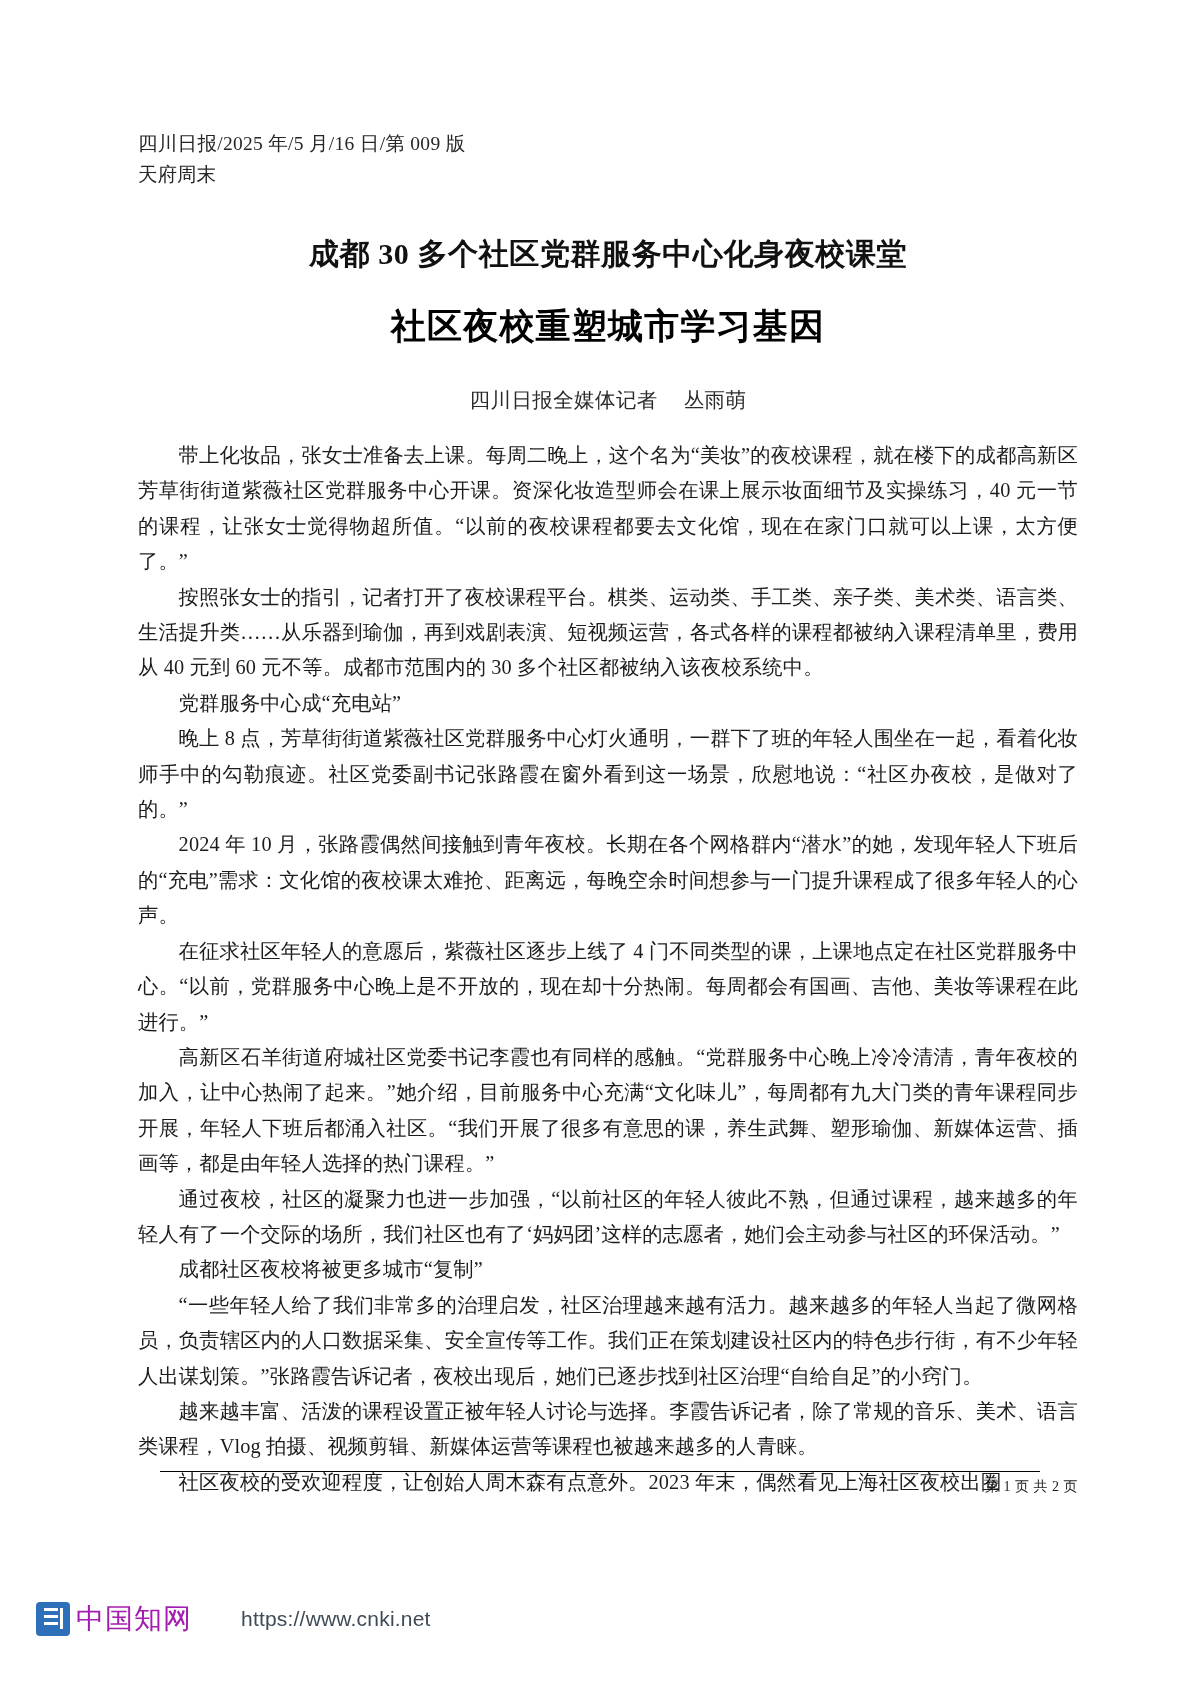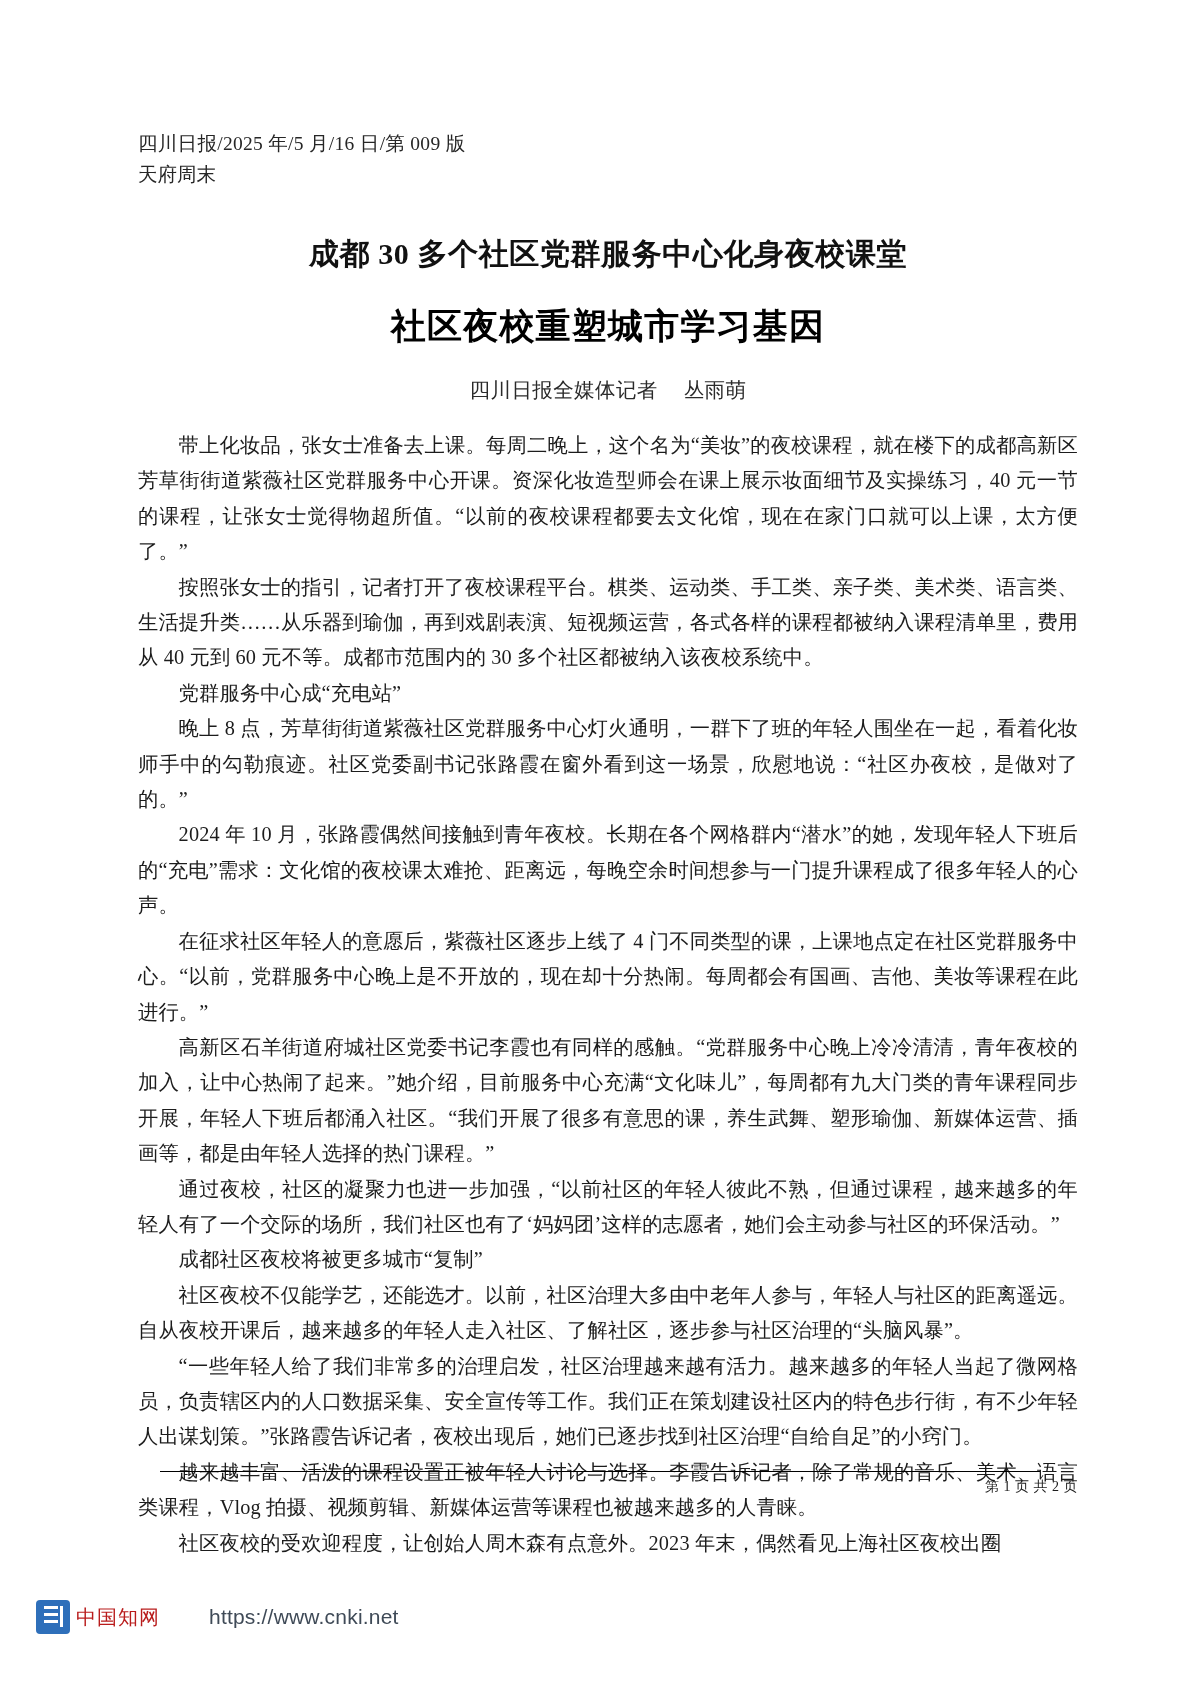--- a/index.html
+++ b/index.html
@@ -53,21 +53,21 @@
   }
   .main-title {
     margin-top: 28px;
     text-align: center;
     font-size: 35px;
     font-weight: bold;
     letter-spacing: 1.2px;
     color: #000;
   }
   .byline {
-    margin-top: 26px;
+    margin-top: 36px;
     text-align: center;
     font-size: 20.5px;
     color: #2a2a2a;
     letter-spacing: 0.4px;
   }
   .byline .author {
     margin-left: 26px;
   }
 
   
@@ -141,22 +141,22 @@
   .cnki-mark::after {
     content: "";
     position: absolute;
     left: 24px;
     top: 6px;
     width: 3px;
     height: 21px;
     background: #fff;
   }
   .cnki-name {
-    font-size: 20px;
-    color: #b91c1c;
+    font-size: 28px;
+    color: #a21caf;
     letter-spacing: 1px;
     font-family: "Liberation Sans", "DejaVu Sans", sans-serif;
   }
   .cnki-url {
     font-size: 21px;
     color: #3f4a57;
     margin-left: 35px;
     font-family: "Liberation Sans", "DejaVu Sans", sans-serif;
     letter-spacing: 0.2px;
   }
@@ -182,21 +182,20 @@
     <div class="body-text">
       <p>带上化妆品，张女士准备去上课。每周二晚上，这个名为“美妆”的夜校课程，就在楼下的成都高新区芳草街街道紫薇社区党群服务中心开课。资深化妆造型师会在课上展示妆面细节及实操练习，40 元一节的课程，让张女士觉得物超所值。“以前的夜校课程都要去文化馆，现在在家门口就可以上课，太方便了。”</p>
       <p>按照张女士的指引，记者打开了夜校课程平台。棋类、运动类、手工类、亲子类、美术类、语言类、生活提升类……从乐器到瑜伽，再到戏剧表演、短视频运营，各式各样的课程都被纳入课程清单里，费用从 40 元到 60 元不等。成都市范围内的 30 多个社区都被纳入该夜校系统中。</p>
       <p class="subhead">党群服务中心成“充电站”</p>
       <p>晚上 8 点，芳草街街道紫薇社区党群服务中心灯火通明，一群下了班的年轻人围坐在一起，看着化妆师手中的勾勒痕迹。社区党委副书记张路霞在窗外看到这一场景，欣慰地说：“社区办夜校，是做对了的。”</p>
       <p>2024 年 10 月，张路霞偶然间接触到青年夜校。长期在各个网格群内“潜水”的她，发现年轻人下班后的“充电”需求：文化馆的夜校课太难抢、距离远，每晚空余时间想参与一门提升课程成了很多年轻人的心声。</p>
       <p>在征求社区年轻人的意愿后，紫薇社区逐步上线了 4 门不同类型的课，上课地点定在社区党群服务中心。“以前，党群服务中心晚上是不开放的，现在却十分热闹。每周都会有国画、吉他、美妆等课程在此进行。”</p>
       <p>高新区石羊街道府城社区党委书记李霞也有同样的感触。“党群服务中心晚上冷冷清清，青年夜校的加入，让中心热闹了起来。”她介绍，目前服务中心充满“文化味儿”，每周都有九大门类的青年课程同步开展，年轻人下班后都涌入社区。“我们开展了很多有意思的课，养生武舞、塑形瑜伽、新媒体运营、插画等，都是由年轻人选择的热门课程。”</p>
       <p>通过夜校，社区的凝聚力也进一步加强，“以前社区的年轻人彼此不熟，但通过课程，越来越多的年轻人有了一个交际的场所，我们社区也有了‘妈妈团’这样的志愿者，她们会主动参与社区的环保活动。”</p>
       <p class="subhead">成都社区夜校将被更多城市“复制”</p>
-      <p>社区夜校不仅能学艺，还能选才。以前，社区治理大多由中老年人参与，年轻人与社区的距离遥远。自从夜校开课后，越来越多的年轻人走入社区、了解社区，逐步参与社区治理的“头脑风暴”。</p>
       <p>“一些年轻人给了我们非常多的治理启发，社区治理越来越有活力。越来越多的年轻人当起了微网格员，负责辖区内的人口数据采集、安全宣传等工作。我们正在策划建设社区内的特色步行街，有不少年轻人出谋划策。”张路霞告诉记者，夜校出现后，她们已逐步找到社区治理“自给自足”的小窍门。</p>
       <p>越来越丰富、活泼的课程设置正被年轻人讨论与选择。李霞告诉记者，除了常规的音乐、美术、语言类课程，Vlog 拍摄、视频剪辑、新媒体运营等课程也被越来越多的人青睐。</p>
       <p>社区夜校的受欢迎程度，让创始人周木森有点意外。2023 年末，偶然看见上海社区夜校出圈</p>
     </div>
 
   </div>
 
   <div class="footer-rule"></div>
   <div class="footer-page">第 1 页  共 2 页</div>
 

